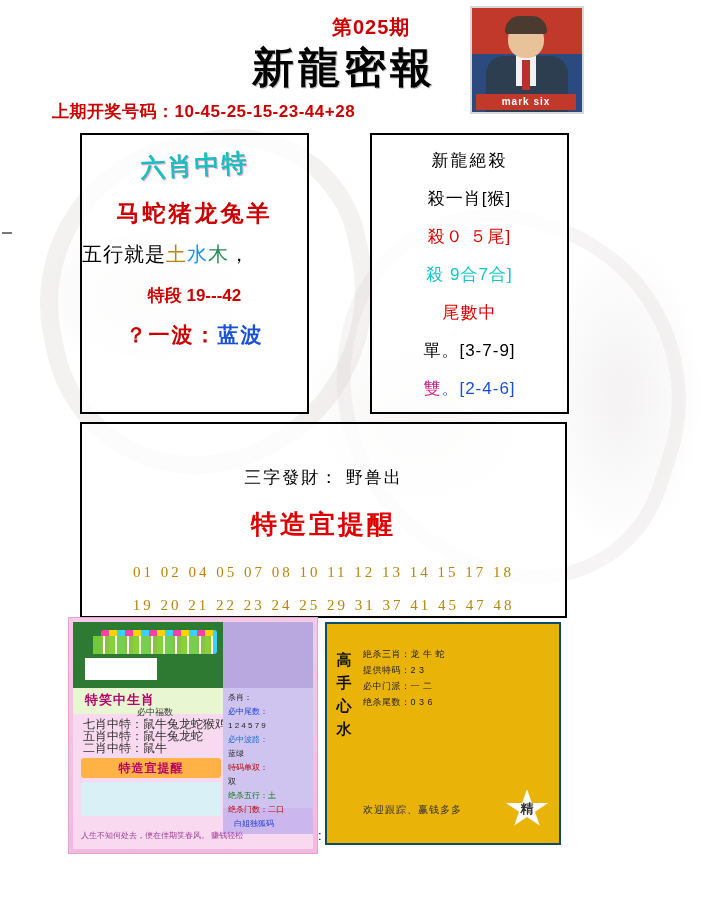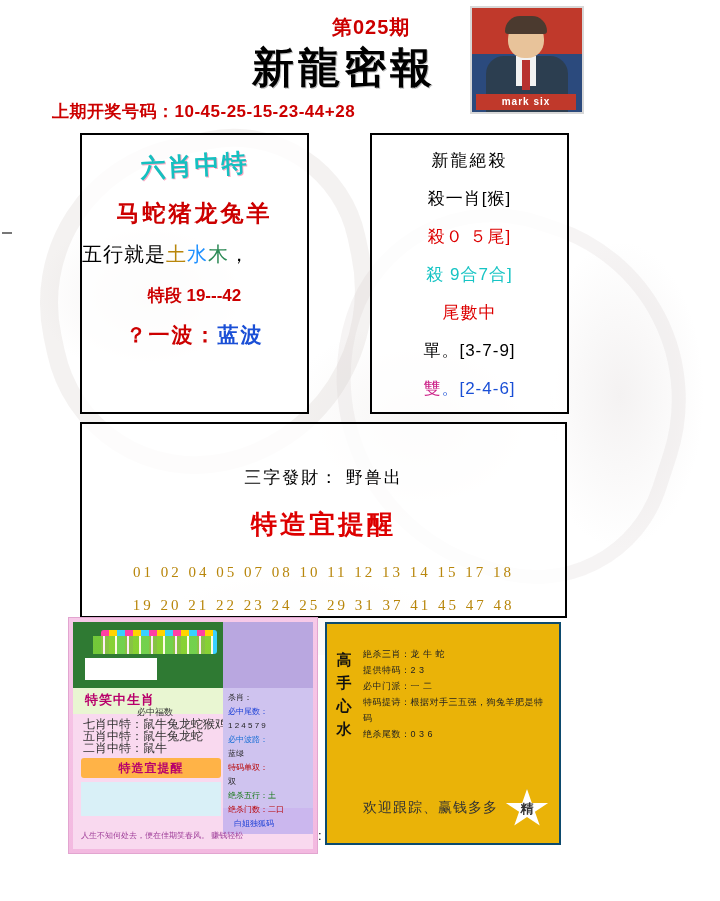--- a/index.html
+++ b/index.html
@@ -158,21 +158,21 @@
     position:absolute;left:325px;top:622px;width:232px;height:219px;
     background:#eab308;border:2px solid #0c4a6e;
   }
   .cr-vert{
     position:absolute;left:6px;top:24px;width:22px;
     font-size:15px;font-weight:bold;color:#111;line-height:23px;text-align:center;
   }
   .cr-list{position:absolute;left:36px;top:22px;width:188px;}
   .cr-list div{font-size:9px;color:#222;line-height:16px;letter-spacing:.5px;}
   .cr-welcome{
-    position:absolute;left:36px;bottom:26px;font-size:14px;color:#333;letter-spacing:1px;
+    position:absolute;left:36px;bottom:26px;font-size:10px;color:#333;letter-spacing:1px;
   }
   .cr-stamp{
     position:absolute;right:10px;bottom:14px;width:44px;height:40px;
     display:flex;align-items:center;justify-content:center;
     font-size:13px;font-weight:bold;color:#333;
   }
   .cr-stamp .star{
     position:absolute;inset:0;
     background:#fff;
     clip-path:polygon(50% 0,61% 35%,98% 35%,68% 57%,79% 91%,50% 70%,21% 91%,32% 57%,2% 35%,39% 35%);
@@ -267,21 +267,20 @@
       <div class="cl-foot">人生不知何处去，便在佳期笑春风。              赚钱轻松</div>
     </div>
   </div>
 
   <div id="card-right">
     <div class="cr-vert">高手心水</div>
     <div class="cr-list">
       <div>絶杀三肖：龙 牛 蛇</div>
       <div>提供特码：2 3</div>
       <div>必中门派：一  二</div>
-      <div>特码提诗：根据对手三五强，狗兔羊肥是特码</div>
       <div>绝杀尾数：0 3 6</div>
     </div>
     <div class="cr-welcome">欢迎跟踪、赢钱多多</div>
     <div class="cr-stamp">
       <div class="star"></div>
       <span>精</span>
     </div>
   </div>
   <div class="cr-colon">:</div>
 

